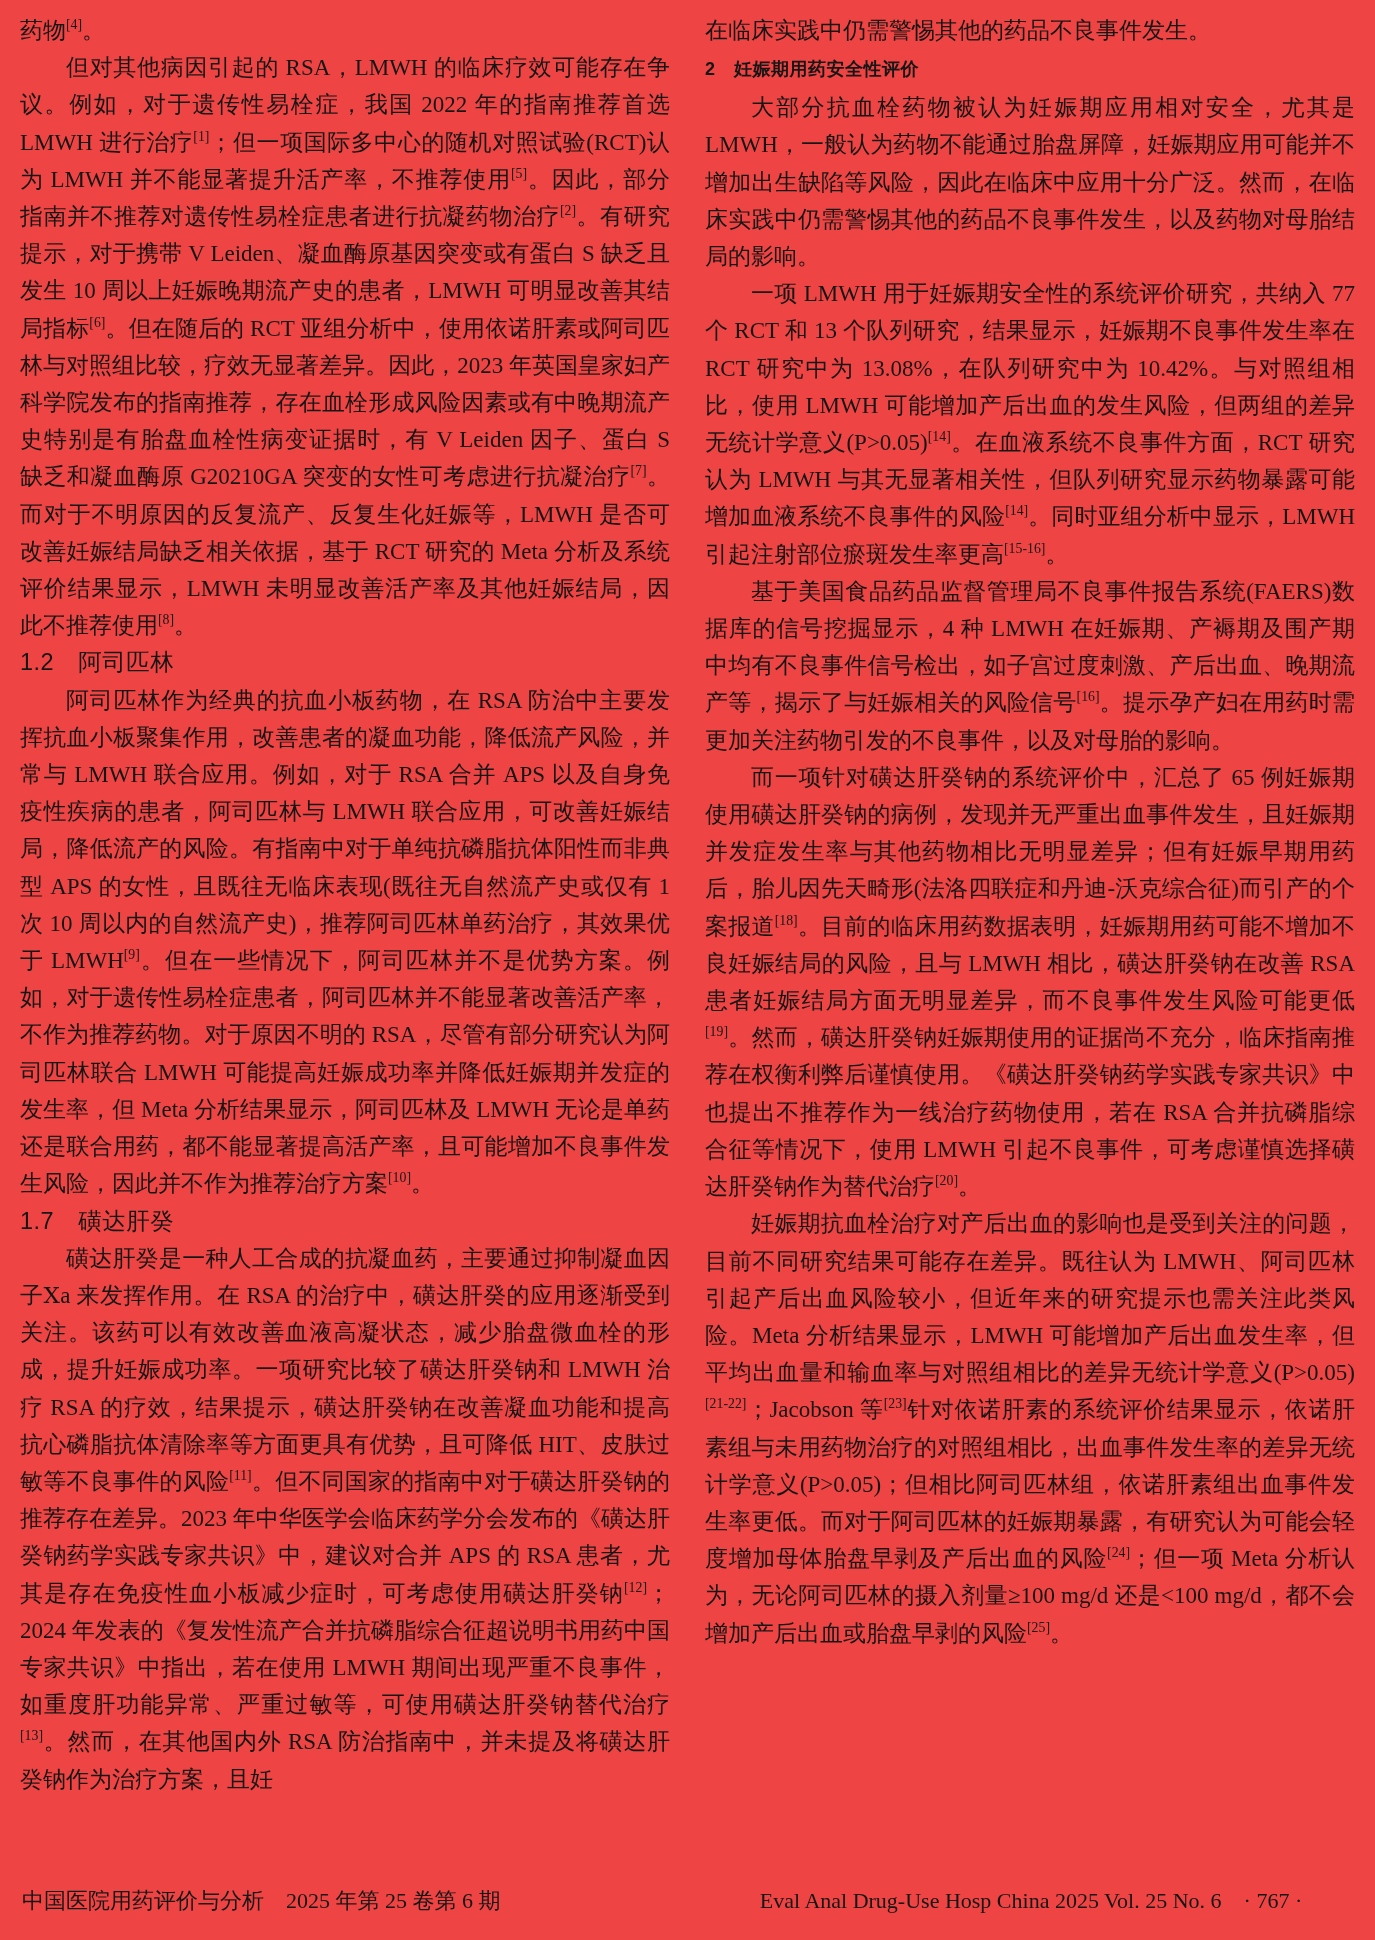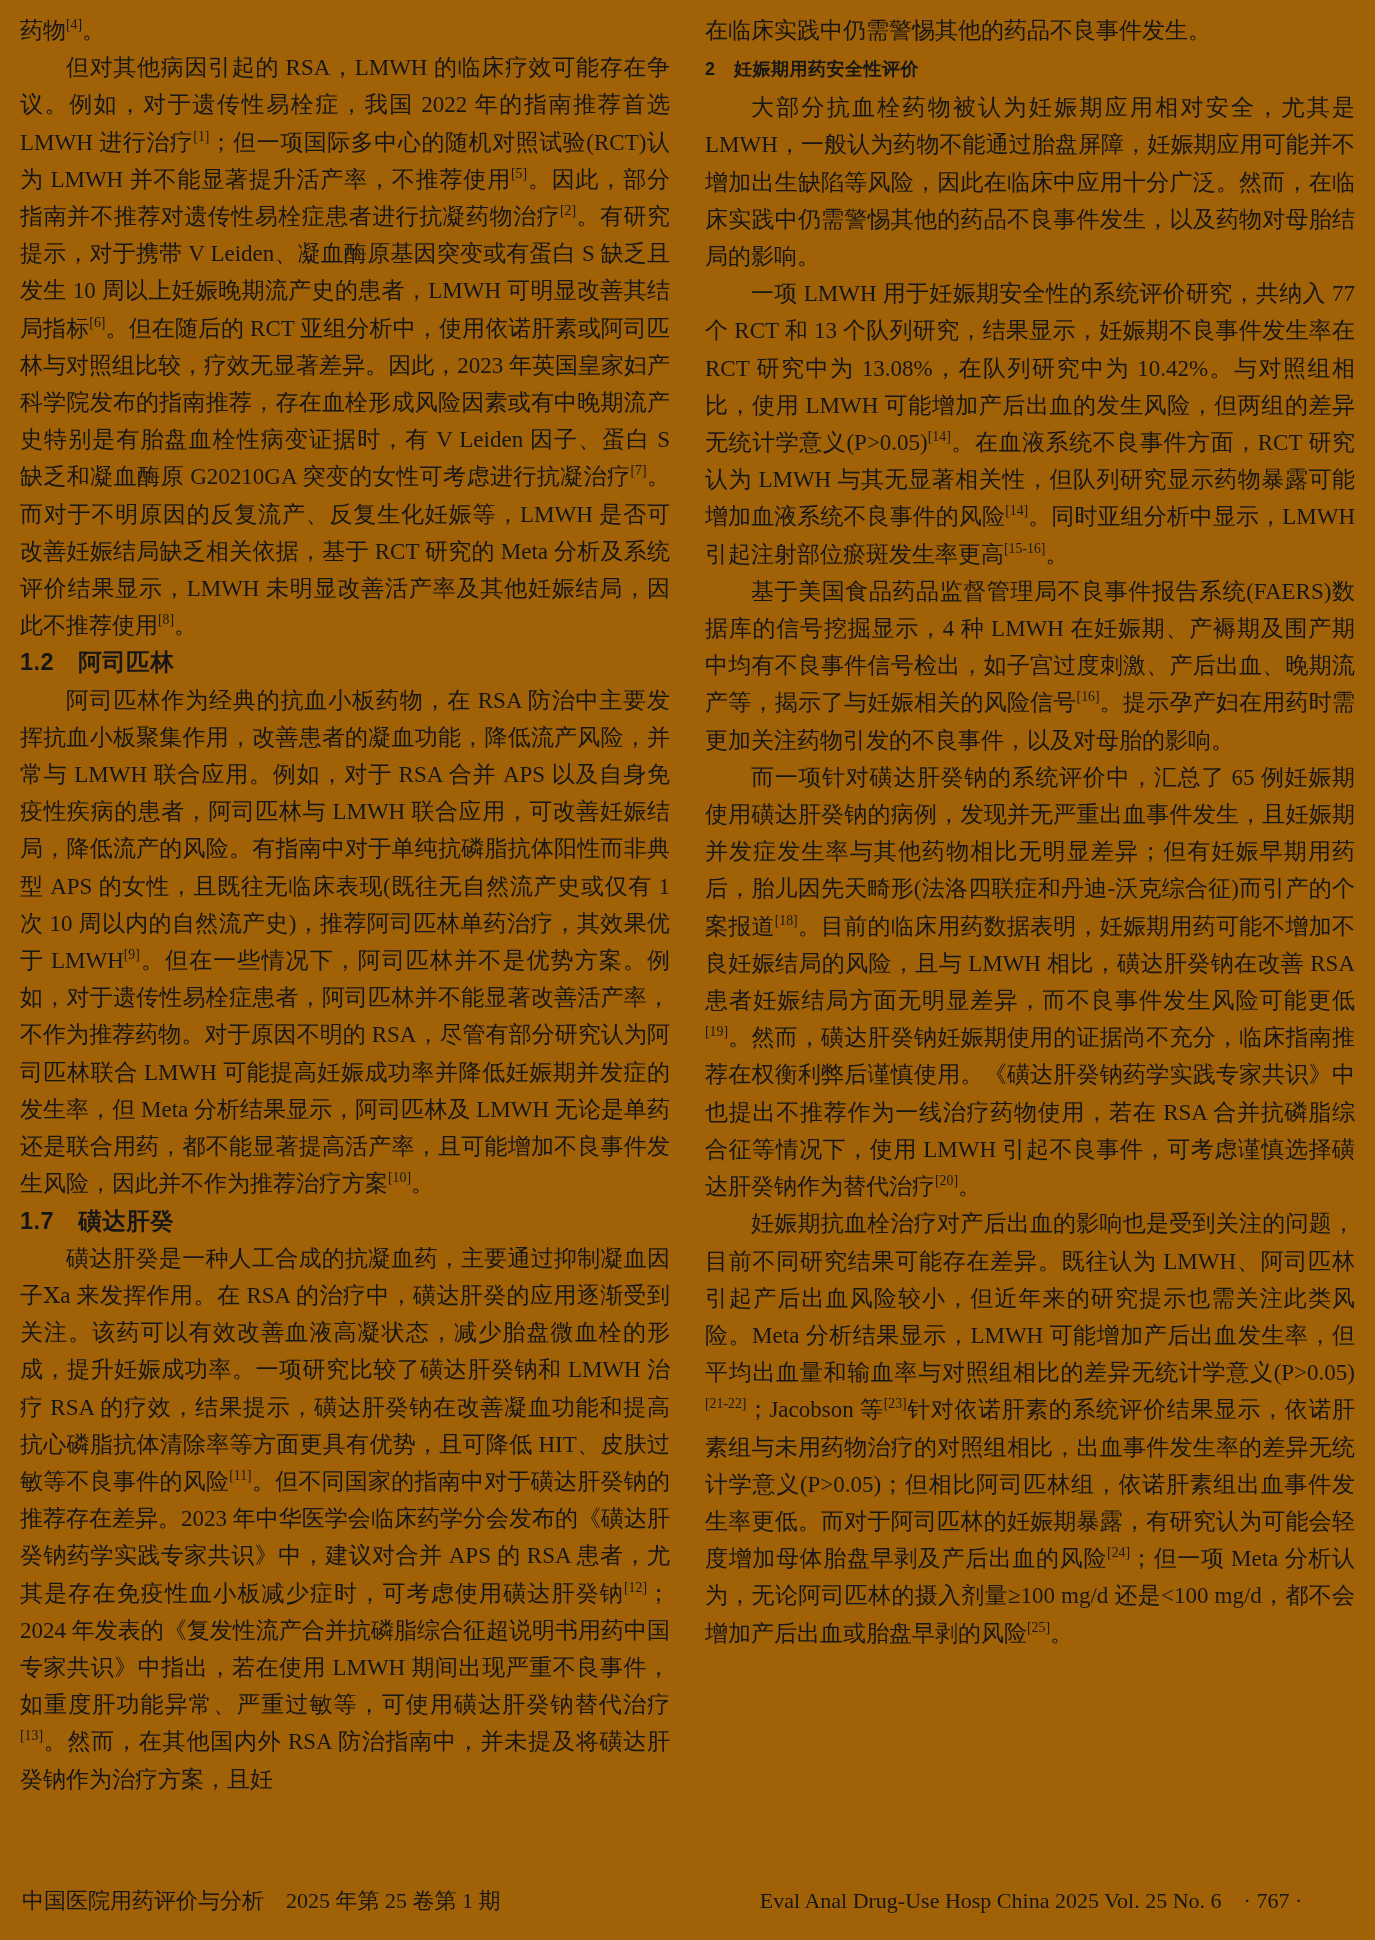--- a/index.html
+++ b/index.html
@@ -1,41 +1,41 @@
 <!DOCTYPE html>
 <html><head>
 <meta charset="utf-8">
 <style>
   html, body { margin: 0; padding: 0; background: #e8e8e8; }
   .page {
     position: relative;
     width: 1375px;
     height: 1940px;
-    background: #a16207;
+    background: #ef4444;
     margin: 0 auto;
     overflow: hidden;
     color: #161616;
   }
   .column {
     position: absolute;
     top: 12px;
     width: 650px;
     font-family: "Liberation Serif", "DejaVu Serif", serif;
     font-size: 23px;
     line-height: 37.2px;
     text-align: justify;
     text-justify: inter-ideograph;
   }
   .column-left  { left: 20px; }
   .column-right { left: 705px; }
   .column p { margin: 0; padding: 0; text-indent: 2em; }
   .column p.continuation { text-indent: 0; }
   .heading-sub {
     font-family: "Liberation Sans", "DejaVu Sans", sans-serif;
-    font-weight: 700;
+    font-weight: 400;
     font-size: 23.5px;
     line-height: 37.2px;
     text-indent: 0 !important;
     letter-spacing: 0.5px;
   }
   .heading-main {
     font-family: "Liberation Sans", "DejaVu Sans", sans-serif;
     font-weight: 700;
     font-size: 18px;
     line-height: 40px;
@@ -75,16 +75,16 @@
   <div class="column column-right">
     <p class="continuation">在临床实践中仍需警惕其他的药品不良事件发生。</p>
     <p class="heading-main">2　妊娠期用药安全性评价</p>
     <p>大部分抗血栓药物被认为妊娠期应用相对安全，尤其是 LMWH，一般认为药物不能通过胎盘屏障，妊娠期应用可能并不增加出生缺陷等风险，因此在临床中应用十分广泛。然而，在临床实践中仍需警惕其他的药品不良事件发生，以及药物对母胎结局的影响。</p>
     <p>一项 LMWH 用于妊娠期安全性的系统评价研究，共纳入 77 个 RCT 和 13 个队列研究，结果显示，妊娠期不良事件发生率在 RCT 研究中为 13.08%，在队列研究中为 10.42%。与对照组相比，使用 LMWH 可能增加产后出血的发生风险，但两组的差异无统计学意义(P&gt;0.05)<sup>[14]</sup>。在血液系统不良事件方面，RCT 研究认为 LMWH 与其无显著相关性，但队列研究显示药物暴露可能增加血液系统不良事件的风险<sup>[14]</sup>。同时亚组分析中显示，LMWH 引起注射部位瘀斑发生率更高<sup>[15-16]</sup>。</p>
     <p>基于美国食品药品监督管理局不良事件报告系统(FAERS)数据库的信号挖掘显示，4 种 LMWH 在妊娠期、产褥期及围产期中均有不良事件信号检出，如子宫过度刺激、产后出血、晚期流产等，揭示了与妊娠相关的风险信号<sup>[16]</sup>。提示孕产妇在用药时需更加关注药物引发的不良事件，以及对母胎的影响。</p>
     <p>而一项针对磺达肝癸钠的系统评价中，汇总了 65 例妊娠期使用磺达肝癸钠的病例，发现并无严重出血事件发生，且妊娠期并发症发生率与其他药物相比无明显差异；但有妊娠早期用药后，胎儿因先天畸形(法洛四联症和丹迪-沃克综合征)而引产的个案报道<sup>[18]</sup>。目前的临床用药数据表明，妊娠期用药可能不增加不良妊娠结局的风险，且与 LMWH 相比，磺达肝癸钠在改善 RSA 患者妊娠结局方面无明显差异，而不良事件发生风险可能更低<sup>[19]</sup>。然而，磺达肝癸钠妊娠期使用的证据尚不充分，临床指南推荐在权衡利弊后谨慎使用。《磺达肝癸钠药学实践专家共识》中也提出不推荐作为一线治疗药物使用，若在 RSA 合并抗磷脂综合征等情况下，使用 LMWH 引起不良事件，可考虑谨慎选择磺达肝癸钠作为替代治疗<sup>[20]</sup>。</p>
     <p>妊娠期抗血栓治疗对产后出血的影响也是受到关注的问题，目前不同研究结果可能存在差异。既往认为 LMWH、阿司匹林引起产后出血风险较小，但近年来的研究提示也需关注此类风险。Meta 分析结果显示，LMWH 可能增加产后出血发生率，但平均出血量和输血率与对照组相比的差异无统计学意义(P&gt;0.05)<sup>[21-22]</sup>；Jacobson 等<sup>[23]</sup>针对依诺肝素的系统评价结果显示，依诺肝素组与未用药物治疗的对照组相比，出血事件发生率的差异无统计学意义(P&gt;0.05)；但相比阿司匹林组，依诺肝素组出血事件发生率更低。而对于阿司匹林的妊娠期暴露，有研究认为可能会轻度增加母体胎盘早剥及产后出血的风险<sup>[24]</sup>；但一项 Meta 分析认为，无论阿司匹林的摄入剂量≥100 mg/d 还是&lt;100 mg/d，都不会增加产后出血或胎盘早剥的风险<sup>[25]</sup>。</p>
   </div>
 
-  <div class="footer footer-left">中国医院用药评价与分析　2025 年第 25 卷第 1 期</div>
+  <div class="footer footer-left">中国医院用药评价与分析　2025 年第 25 卷第 6 期</div>
   <div class="footer footer-right">Eval Anal Drug-Use Hosp China 2025 Vol. 25 No. 6　· 767 ·</div>
 
 </div>
 
 </body></html>

